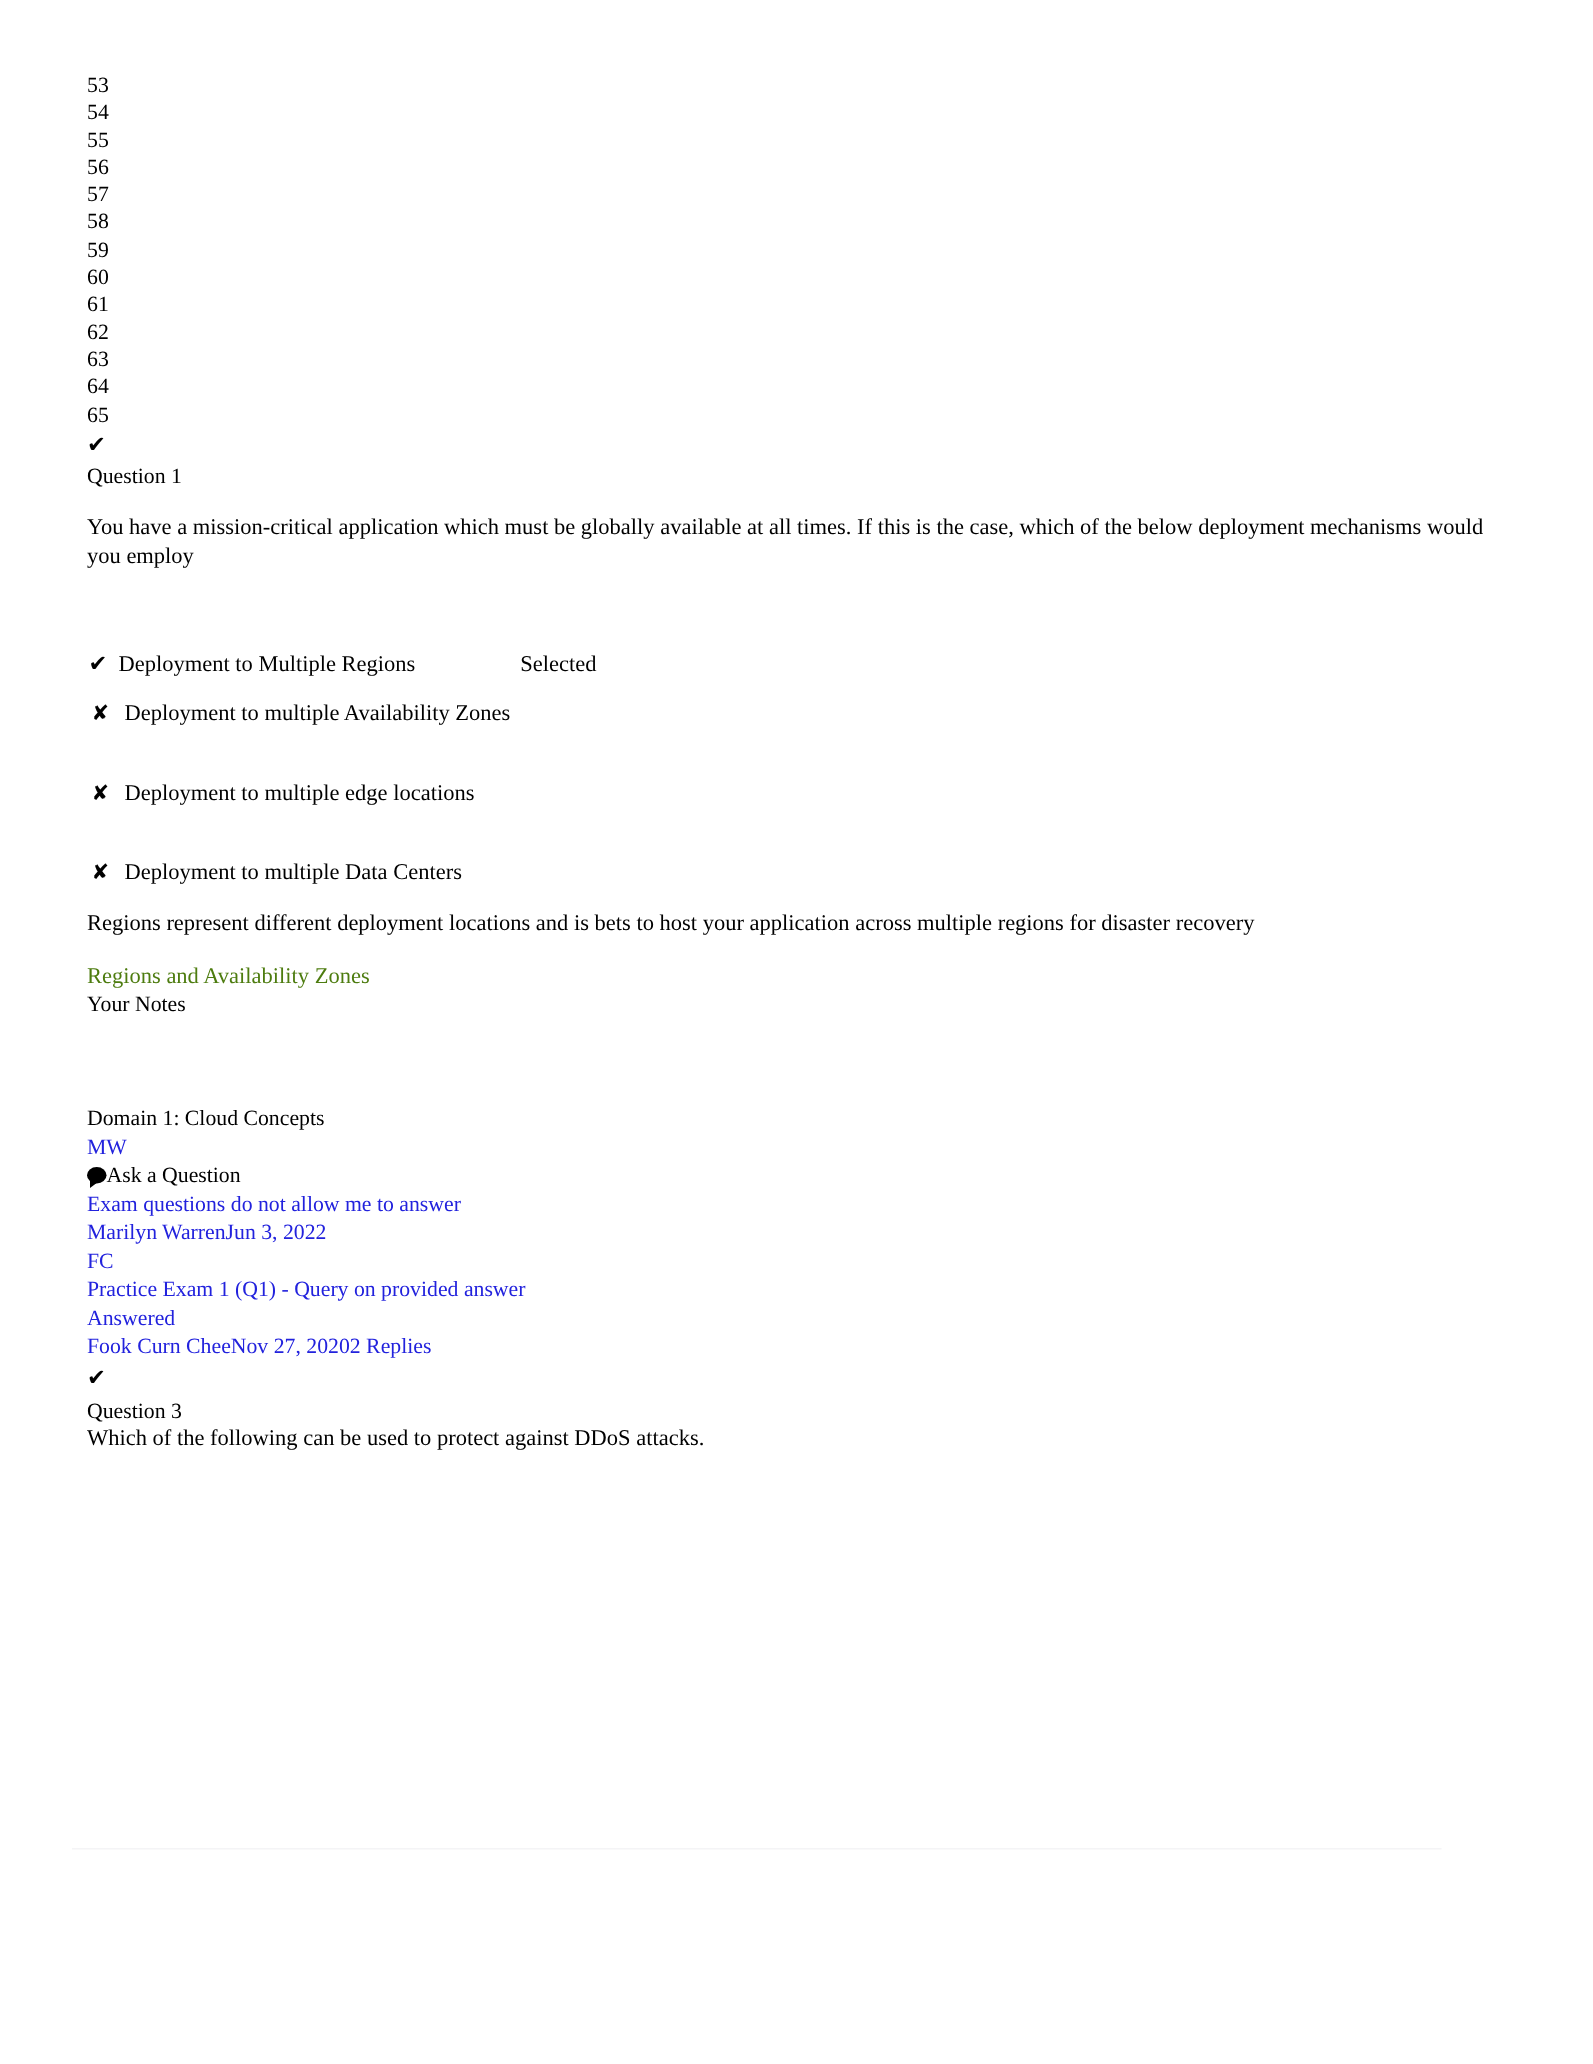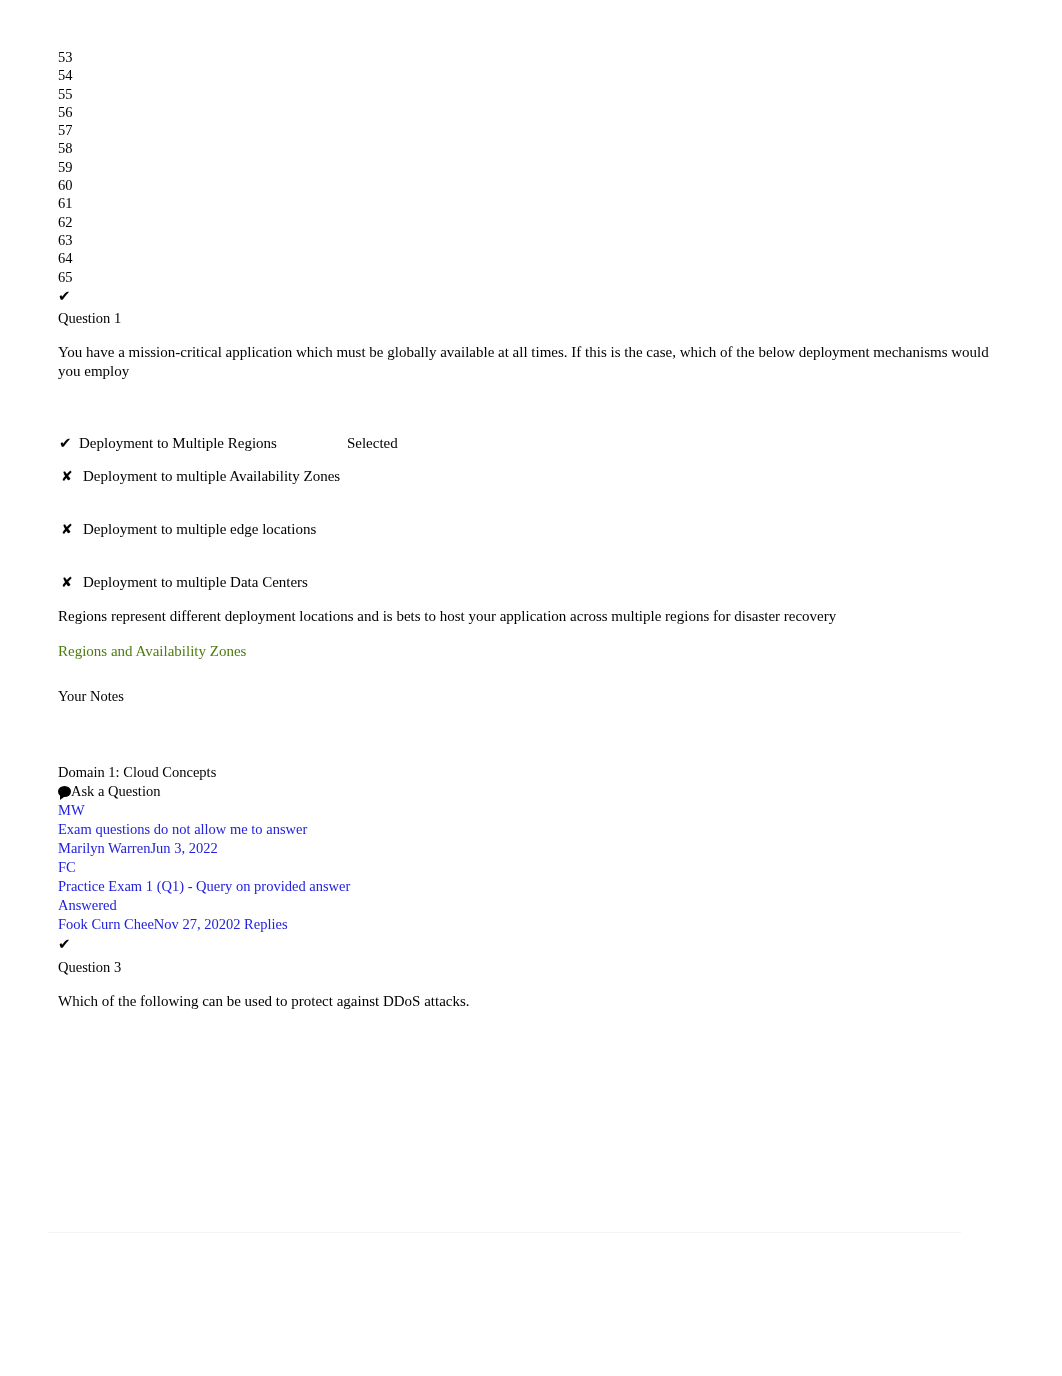--- a/index.html
+++ b/index.html
@@ -120,21 +120,21 @@
     line-height: 19px;
     margin-top: 16px;
     color: #4d7c0f;
     text-decoration: none;
     cursor: pointer;
     font-family: Liberation Serif, serif;
   }
   .notes-heading {
     font-size: 14.5px;
     line-height: 18px;
-    margin-top: 26px;
+    margin-top: 0;
   }
   .notes-box {
     height: 40px;
   }
 
   
   .discussion {
     margin-top: 18px;
     font-size: 14.5px;
     line-height: 19px;
@@ -172,21 +172,20 @@
   }
 
   .q2-label {
     font-size: 14.5px;
     line-height: 18px;
     margin-top: 2px;
   }
   .q2-text {
     font-size: 15px;
     line-height: 19px;
-    margin-top: 16px;
   }
 
   
   .divider {
     position: absolute;
     left: 48px;
     top: 1232px;
     width: 913px;
     height: 1px;
     background: #f4f4f6;
@@ -246,22 +245,22 @@
     </div>
 
     <div class="expl-body">Regions represent different deployment locations and is bets to host your application across multiple regions for disaster recovery</div>
     <a class="expl-link">Regions and Availability Zones</a>
     <div class="notes-heading">Your Notes</div>
     <div class="notes-box"></div>
 
     
     <div class="discussion">
       <span class="disc-line">Domain 1: Cloud Concepts</span>
+      <span class="disc-line disc-link">MW</span>
       <span class="disc-line"><span class="bubble-icon"></span><span>Ask a Question</span></span>
-      <span class="disc-line disc-link">MW</span>
       <span class="disc-line disc-link">Exam questions do not allow me to answer</span>
       <span class="disc-line disc-link">Marilyn WarrenJun 3, 2022</span>
       <span class="disc-line disc-link">FC</span>
       <span class="disc-line disc-link">Practice Exam 1 (Q1) - Query on provided answer</span>
       <span class="disc-line disc-link">Answered</span>
       <span class="disc-line disc-link">Fook Curn CheeNov 27, 20202 Replies</span>
     </div>
 
     
     <span class="marker-row glyph-check">✔</span>

